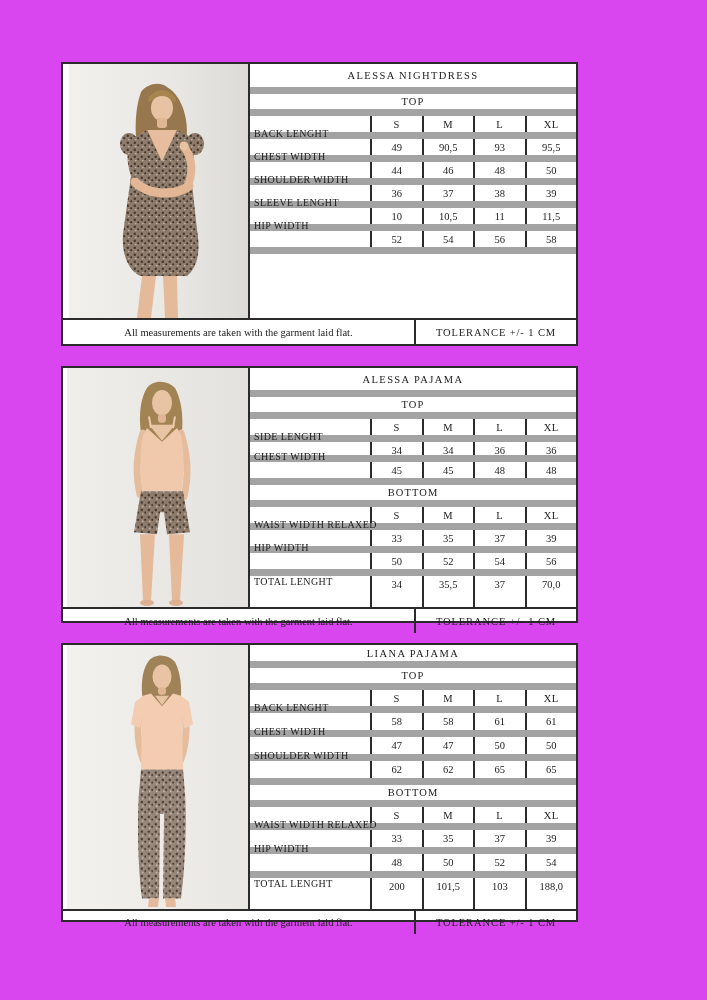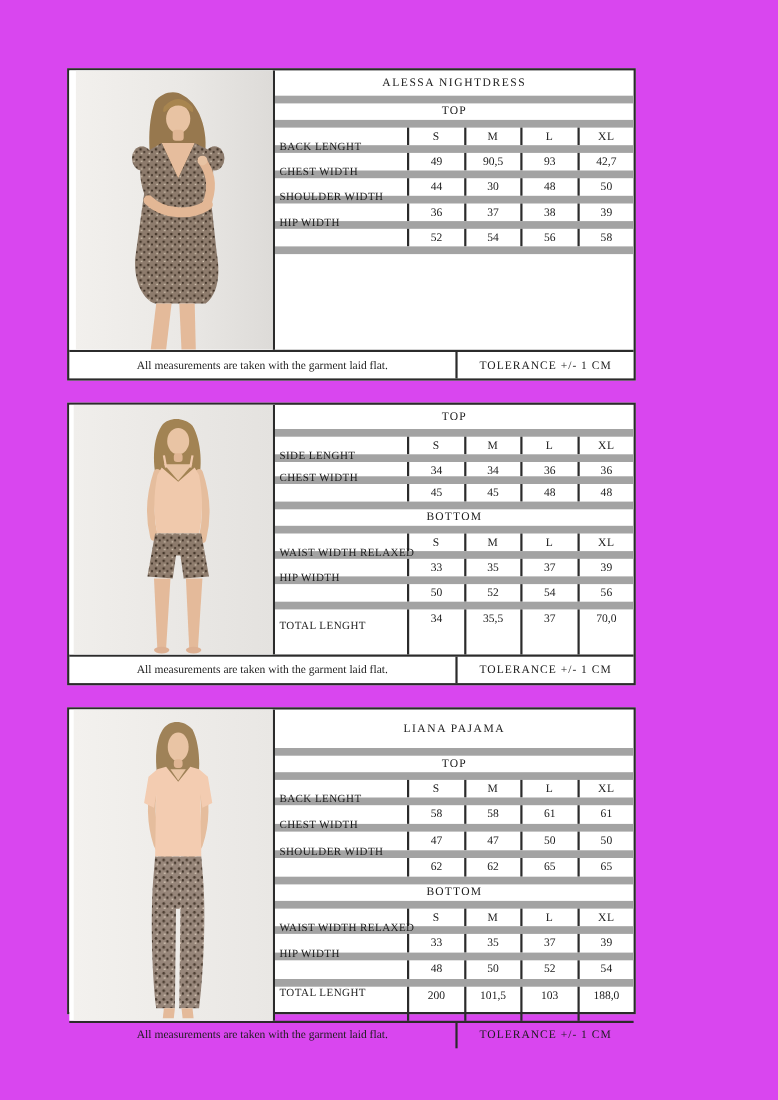--- a/index.html
+++ b/index.html
@@ -97,35 +97,42 @@
           <div class="size-cell">S</div>
           <div class="size-cell">M</div>
           <div class="size-cell">L</div>
           <div class="size-cell">XL</div>
         </div>
         <div class="row" style="height:23px">
           <div class="label-cell">BACK LENGHT</div>
           <div class="val-cell">49</div>
           <div class="val-cell">90,5</div>
           <div class="val-cell">93</div>
-          <div class="val-cell">42,7</div>
+          <div class="val-cell">95,5</div>
         </div>
         <div class="row" style="height:23px">
           <div class="label-cell">CHEST WIDTH</div>
           <div class="val-cell">44</div>
-          <div class="val-cell">30</div>
+          <div class="val-cell">46</div>
           <div class="val-cell">48</div>
           <div class="val-cell">50</div>
         </div>
         <div class="row" style="height:23px">
           <div class="label-cell">SHOULDER WIDTH</div>
           <div class="val-cell">36</div>
           <div class="val-cell">37</div>
           <div class="val-cell">38</div>
           <div class="val-cell">39</div>
+        </div>
+        <div class="row" style="height:23px">
+          <div class="label-cell">SLEEVE LENGHT</div>
+          <div class="val-cell">10</div>
+          <div class="val-cell">10,5</div>
+          <div class="val-cell">11</div>
+          <div class="val-cell">11,5</div>
         </div>
         <div class="row" style="height:23px">
           <div class="label-cell">HIP WIDTH</div>
           <div class="val-cell">52</div>
           <div class="val-cell">54</div>
           <div class="val-cell">56</div>
           <div class="val-cell">58</div>
         </div>
         <div class="row empty-row" style="flex:1"></div>
       </div>
@@ -163,20 +170,23 @@
           <line x1="110" y1="57" x2="112" y2="46" stroke="#f0c9ac" stroke-width="2"></line>
           <path d="M84,57 L99,70 L114,57 L118,64 C122,84 121,104 118,117 L80,117 C77,104 76,84 80,64 Z" fill="#f0c9ac"></path>
           <path d="M78,117 L120,117 L127,156 L104,158 L101,137 L97,137 L94,158 L71,156 Z" fill="url(#leo2)"></path>
           <polygon points="77,158 92,158 88,221 80,221" fill="#e4ba9a"></polygon>
           <polygon points="106,158 121,158 117,221 109,221" fill="#e4ba9a"></polygon>
           <ellipse cx="84" cy="223" rx="7" ry="3" fill="#ddb092"></ellipse>
           <ellipse cx="113" cy="223" rx="7" ry="3" fill="#ddb092"></ellipse>
         </svg>
       </figure>
       <div class="grid">
+        <div class="row title-row" style="height:22px">
+            <span>ALESSA PAJAMA</span>
+          </div>
         <div class="row section-row" style="height:22px">
             <span>TOP</span>
           </div>
         <div class="row" style="height:23px">
           <div class="label-cell"></div>
           <div class="size-cell">S</div>
           <div class="size-cell">M</div>
           <div class="size-cell">L</div>
           <div class="size-cell">XL</div>
         </div>
@@ -256,21 +266,21 @@
           <path d="M79,56 C73,72 74,92 80,108 C83,114 88,118 92,121" stroke="#e5bd9d" stroke-width="7" stroke-linecap="round" fill="none"></path>
           <path d="M119,56 C125,72 124,92 118,108 C115,114 110,118 106,121" stroke="#e5bd9d" stroke-width="7" stroke-linecap="round" fill="none"></path>
           <path d="M80,48 L88,46 L99,58 L110,46 L118,48 L126,54 L130,75 L121,79 L119,68 L120,118 L78,118 L79,68 L77,79 L68,75 L72,54 Z" fill="#f3ccb1"></path>
           <polygon points="92,48 106,48 99,57" fill="#e9c4a4"></polygon>
           <path d="M78,118 L120,118 L122,140 C124,170 122,212 118,240 L100,240 L101,160 L97,160 L96,240 L79,240 C75,212 74,166 76,140 Z" fill="url(#leo3)"></path>
           <polygon points="86,240 96,240 95,248 85,248" fill="#e4ba9a"></polygon>
           <polygon points="102,240 112,240 113,248 103,248" fill="#e4ba9a"></polygon>
         </svg>
       </figure>
       <div class="grid">
-        <div class="row title-row" style="height:35px">
+        <div class="row title-row" style="height:16px">
             <span>LIANA PAJAMA</span>
           </div>
         <div class="row section-row" style="height:22px">
             <span>TOP</span>
           </div>
         <div class="row" style="height:23px">
           <div class="label-cell"></div>
           <div class="size-cell">S</div>
           <div class="size-cell">M</div>
           <div class="size-cell">L</div>

